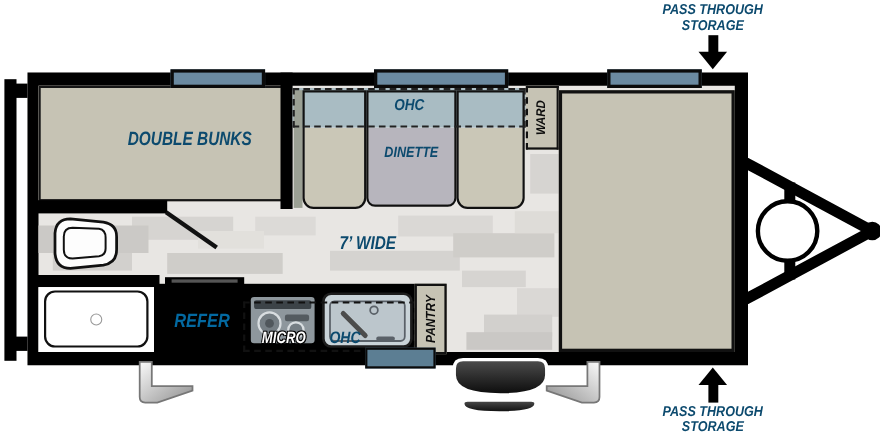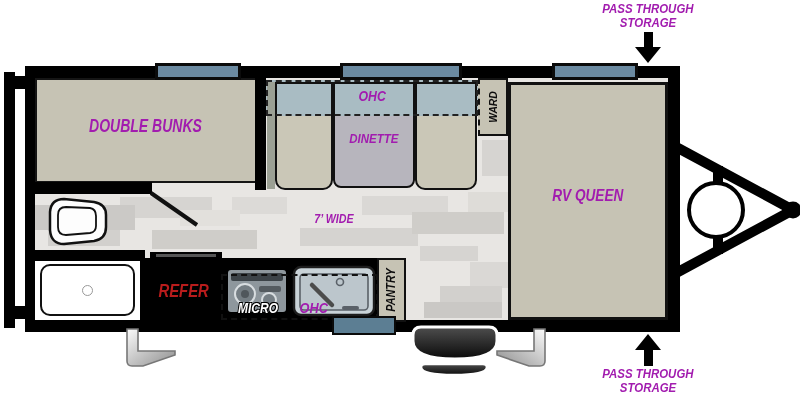--- a/index.html
+++ b/index.html
@@ -1,19 +1,19 @@
 <!DOCTYPE html>
 <html><head>
 <meta charset="utf-8">
 <style>
   html,body{margin:0;padding:0;background:#fff;}
   #canvas{position:relative;width:800px;height:400px;background:#ffffff;overflow:hidden;
           font-family:"Liberation Sans",sans-serif;}
   .abs{position:absolute;}
-  .lbl{position:absolute;font-weight:700;font-style:italic;color:#a21caf;white-space:nowrap;
+  .lbl{position:absolute;font-weight:700;font-style:italic;color:#0c4a6e;white-space:nowrap;
        text-align:center;}
   .cx{display:inline-block;transform:scaleX(.84);transform-origin:center;}
   .wall{position:absolute;background:#000;}
   .window{position:absolute;height:17px;background:#6b8aa1;border:3px solid #0b0b0b;box-sizing:border-box;}
   .patch{position:absolute;}
   .room{position:absolute;box-sizing:border-box;}
   .vflex{display:flex;align-items:center;justify-content:center;}
   .vtext{transform:rotate(-90deg) scaleX(.9);white-space:nowrap;font-weight:700;font-style:italic;color:#0d0d0d;}
   .shadowtext{text-shadow:-1px -1px 0 #000,1px -1px 0 #000,-1px 1px 0 #000,1px 1px 0 #000;}
   .arrow-stem{position:absolute;background:#000;}
@@ -60,21 +60,21 @@
     <line x1="4" y1="4" x2="50" y2="36" stroke="#111" stroke-width="4"></line>
   </svg>
 
   <div class="room" style="left:35px;top:261px;width:105px;height:59px;background:#ffffff;"></div>
   <div class="room" style="left:40px;top:264px;width:95px;height:52px;background:#ffffff;border:2.5px solid #111;border-radius:10px;"></div>
   <div class="abs" style="left:82px;top:285px;width:9px;height:9px;border:1.5px solid #999;border-radius:50%;background:#fff;"></div>
 
   <div class="wall" style="left:140px;top:258px;width:266px;height:64px;"></div>
   <div class="wall" style="left:150px;top:252px;width:72px;height:8px;"></div>
   <div class="abs" style="left:156px;top:254px;width:60px;height:3px;background:#555;"></div>
-  <div class="lbl" style="left:142px;top:281px;width:84px;font-size:17.5px;color:#b91c1c;"><span class="cx" style="transform:scaleX(.85);">REFER</span></div>
+  <div class="lbl" style="left:142px;top:281px;width:84px;font-size:17.5px;color:#0369a1;"><span class="cx" style="transform:scaleX(.85);">REFER</span></div>
 
   <svg class="abs" style="left:226px;top:266px;" width="64" height="50" viewBox="0 0 64 50">
     <rect x="2" y="4" width="58" height="42" rx="3" fill="#8e979d"></rect>
     <rect x="5" y="7" width="52" height="8" rx="2" fill="#3c4348"></rect>
     <circle cx="19" cy="28" r="10" fill="#757e84" stroke="#d8dde0" stroke-width="2"></circle>
     <circle cx="19" cy="28" r="4" fill="#50575c"></circle>
     <rect x="33" y="20" width="22" height="6" rx="2" fill="#545b60"></rect>
     <circle cx="43" cy="34" r="7" fill="#757e84" stroke="#d8dde0" stroke-width="2"></circle>
   </svg>
   <div class="lbl shadowtext" style="left:222px;top:299px;width:72px;font-size:15px;color:#fff;"><span class="cx" style="transform:scaleX(.8);">MICRO</span></div>
@@ -104,21 +104,20 @@
   <div class="abs" style="left:266px;top:80px;width:212px;height:36px;border:2px dashed #222;box-sizing:border-box;"></div>
   <div class="lbl" style="left:266px;top:88px;width:212px;font-size:14.5px;"><span class="cx" style="transform:scaleX(.85);">OHC</span></div>
   <div class="lbl" style="left:333px;top:131px;width:82px;font-size:13.5px;"><span class="cx" style="transform:scaleX(.85);">DINETTE</span></div>
 
   <div class="room vflex" style="left:478px;top:78px;width:30px;height:58px;background:#c6c3b4;border:2px solid #111;border-left-style:dashed;">
     <span class="vtext" style="font-size:11.5px;">WARD</span>
   </div>
 
   <div class="room" style="left:508px;top:82px;width:160px;height:238px;background:#c6c3b4;border:3px solid #111;"></div>
   <div class="lbl" style="left:508px;top:186px;width:160px;font-size:16px;line-height:20px;">
-    <div><span class="cx" style="transform:scaleX(.85);">RV QUEEN</span></div>
   </div>
 
   <div class="window" style="left:155px;top:63px;width:86px;"></div>
   <div class="window" style="left:340px;top:63px;width:122px;"></div>
   <div class="window" style="left:552px;top:63px;width:86px;"></div>
 
   <svg class="abs" style="left:409px;top:325px;" width="94" height="52" viewBox="0 0 94 52">
     <defs>
         <linearGradient id="tg1" x1="0" y1="0" x2="0" y2="1">
       <stop offset="0" stop-color="#4e4e4e"></stop>
@@ -149,22 +148,22 @@
   </svg>
 
   <svg class="abs" style="left:666px;top:128px;" width="136" height="164" viewBox="0 0 136 164">
     <line x1="12" y1="20" x2="127" y2="82" stroke="#000" stroke-width="10" stroke-linecap="round"></line>
     <line x1="12" y1="144" x2="127" y2="82" stroke="#000" stroke-width="10" stroke-linecap="round"></line>
     <line x1="52" y1="38" x2="52" y2="126" stroke="#000" stroke-width="10"></line>
     <circle cx="50" cy="82" r="27" fill="#fff" stroke="#000" stroke-width="4"></circle>
     <circle cx="127" cy="82" r="8.5" fill="#000"></circle>
   </svg>
 
-  <div class="lbl" style="left:48px;top:116px;width:195px;font-size:17.5px;"><span class="cx" style="transform:scaleX(.8);">DOUBLE BUNKS</span></div>
-  <div class="lbl" style="left:278px;top:211px;width:112px;font-size:13px;text-align:center;"><span class="cx" style="transform:scaleX(.82);">7’ WIDE</span></div>
+  <div class="lbl" style="left:48px;top:116px;width:195px;font-size:17.5px;text-align:right;"><span class="cx" style="transform:scaleX(.8);">DOUBLE BUNKS</span></div>
+  <div class="lbl" style="left:278px;top:211px;width:112px;font-size:17px;text-align:center;"><span class="cx" style="transform:scaleX(.82);">7’ WIDE</span></div>
 
   <div class="lbl" style="left:556px;top:2px;width:184px;font-size:13px;line-height:14px;">
     <div><span class="cx" style="transform:scaleX(.88);">PASS THROUGH</span></div>
     <div><span class="cx" style="transform:scaleX(.88);">STORAGE</span></div>
   </div>
   <div class="arrow-stem" style="left:644px;top:32px;width:9px;height:16px;"></div>
   <div class="tri" style="left:635px;top:47px;border-left:13px solid transparent;border-right:13px solid transparent;border-top:16px solid #000;"></div>
 
   <div class="tri" style="left:635px;top:334px;border-left:13px solid transparent;border-right:13px solid transparent;border-bottom:16px solid #000;"></div>
   <div class="arrow-stem" style="left:644px;top:350px;width:9px;height:16px;"></div>

